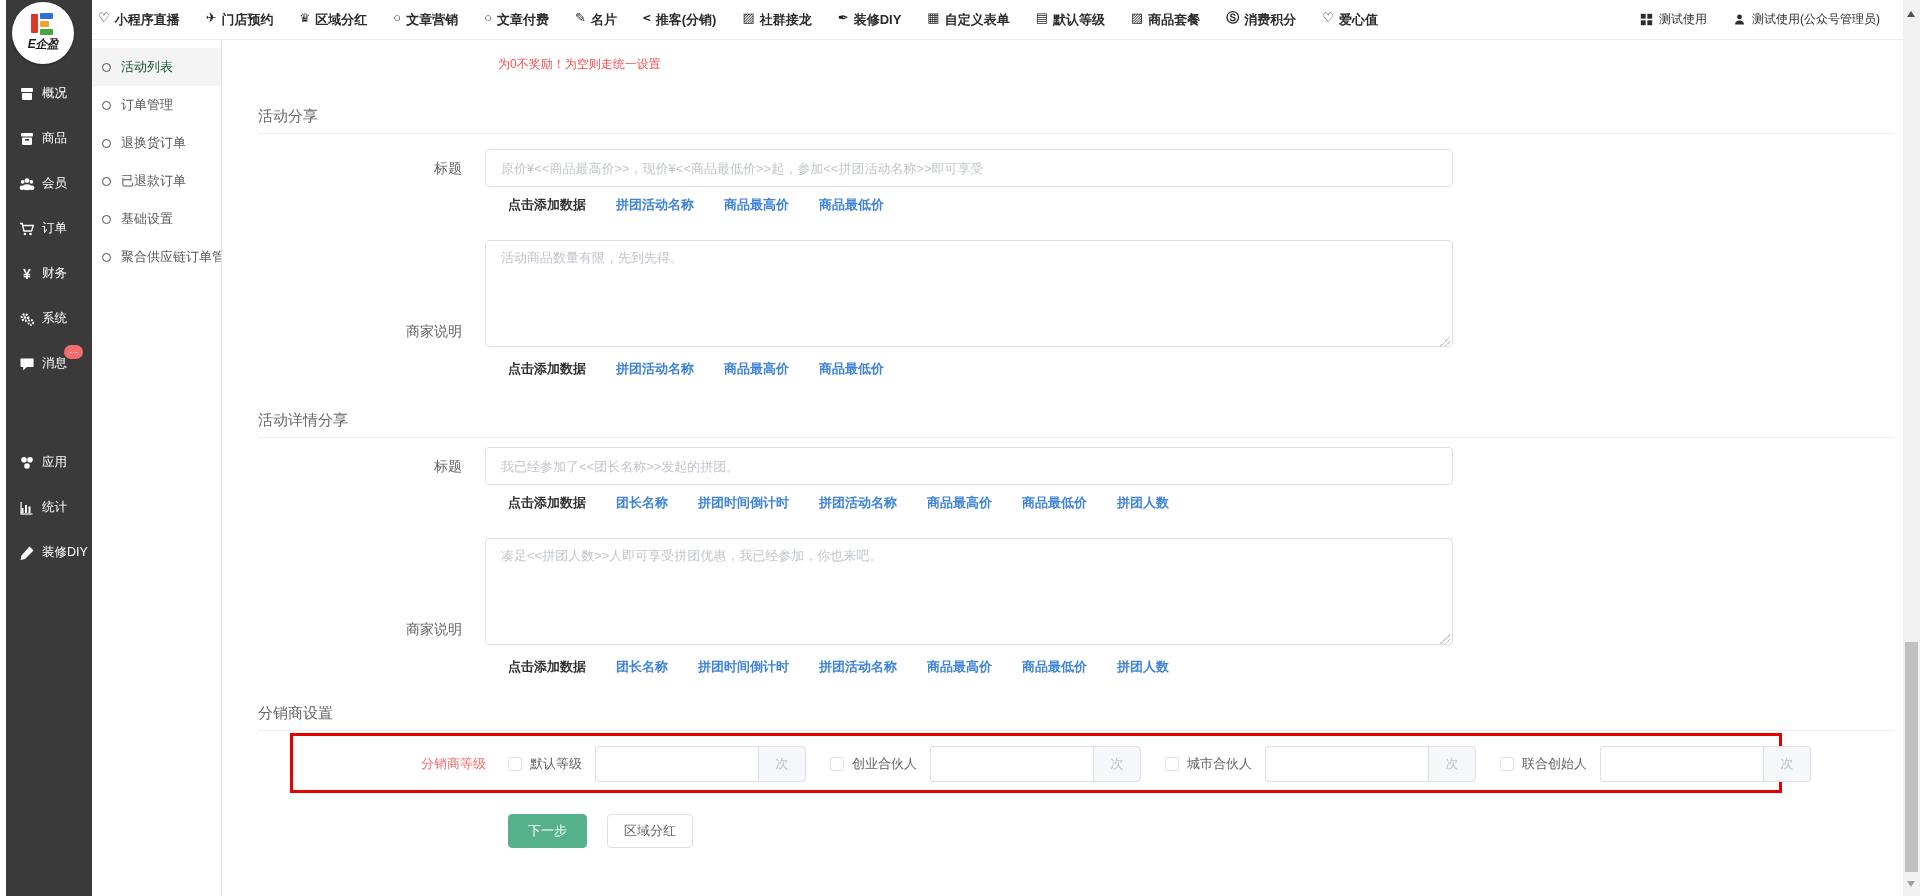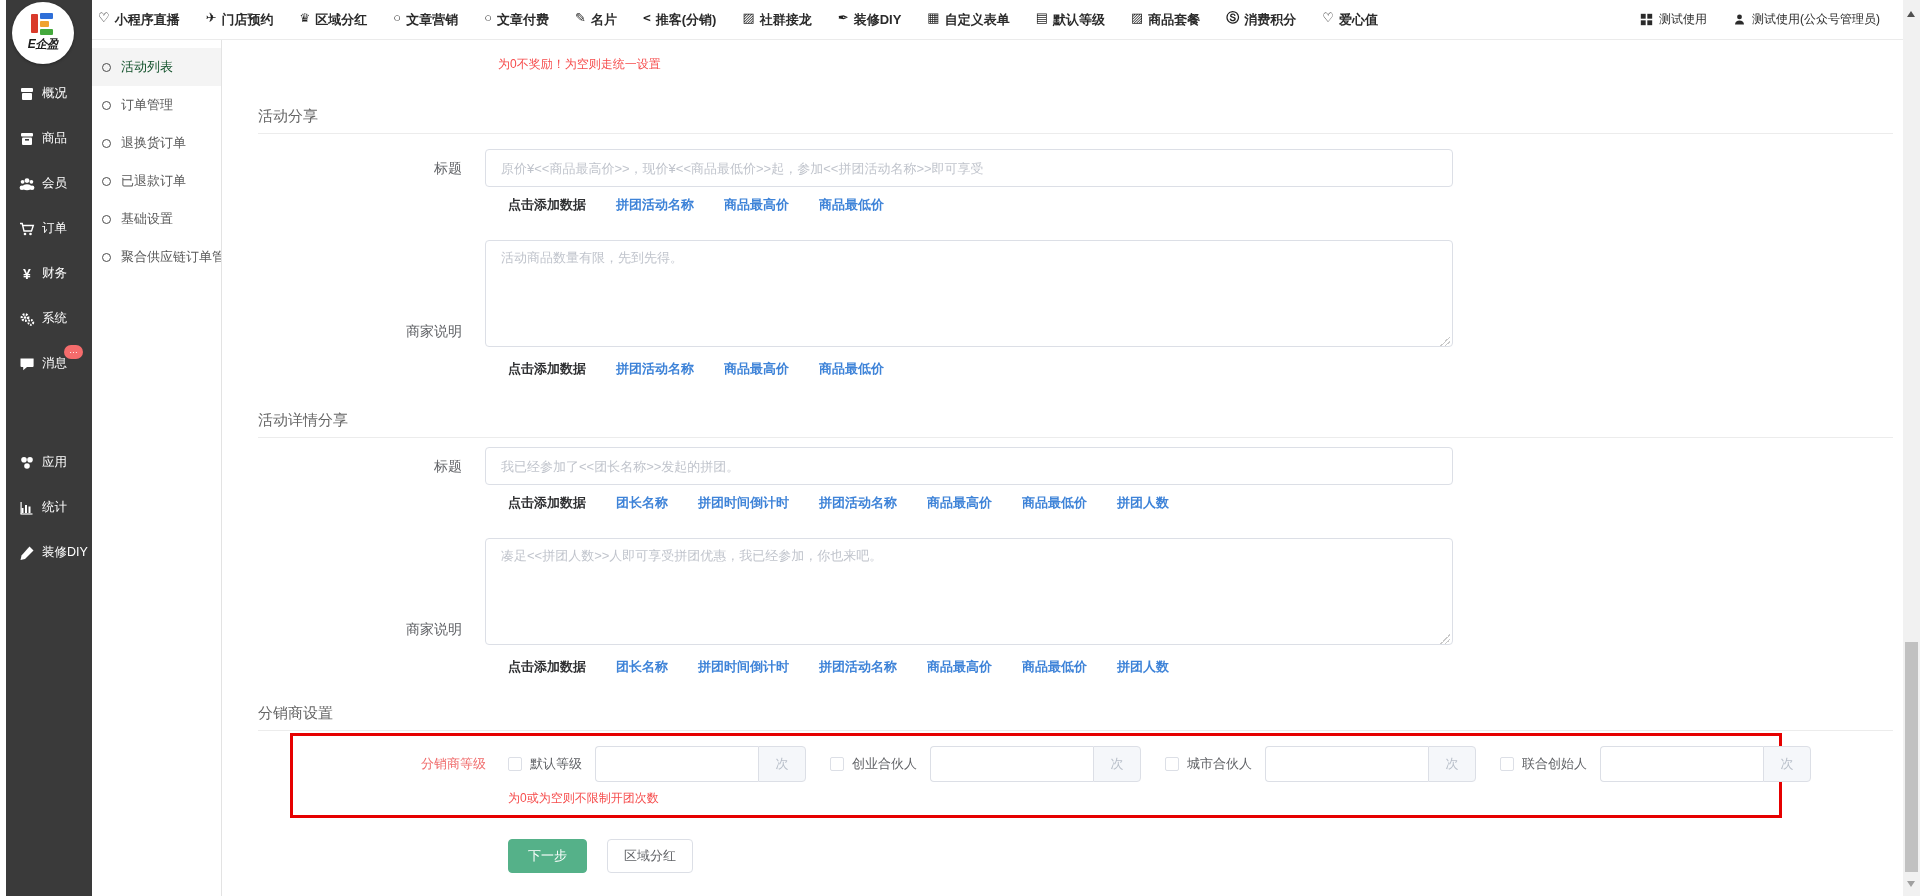--- a/index.html
+++ b/index.html
@@ -440,21 +440,20 @@
           <div class="dgroup">
           <span class="cb"></span>
           <span class="dg-label">联合创始人</span>
           <span class="igroup">
             <input type="text" value="" style="">
             <span class="addon">次</span>
           </span>
         </div>
         </div>
     </div>
-    <div class="hint-red hint-box">为0或为空则不限制开团次数</div>
   </div>
 
   <div class="btn-row">
     <button class="btn btn-green">下一步</button>
     <button class="btn btn-plain">区域分红</button>
   </div>
 </div>
 
 <div class="scrollbar">
   <div class="sb-up"></div>

